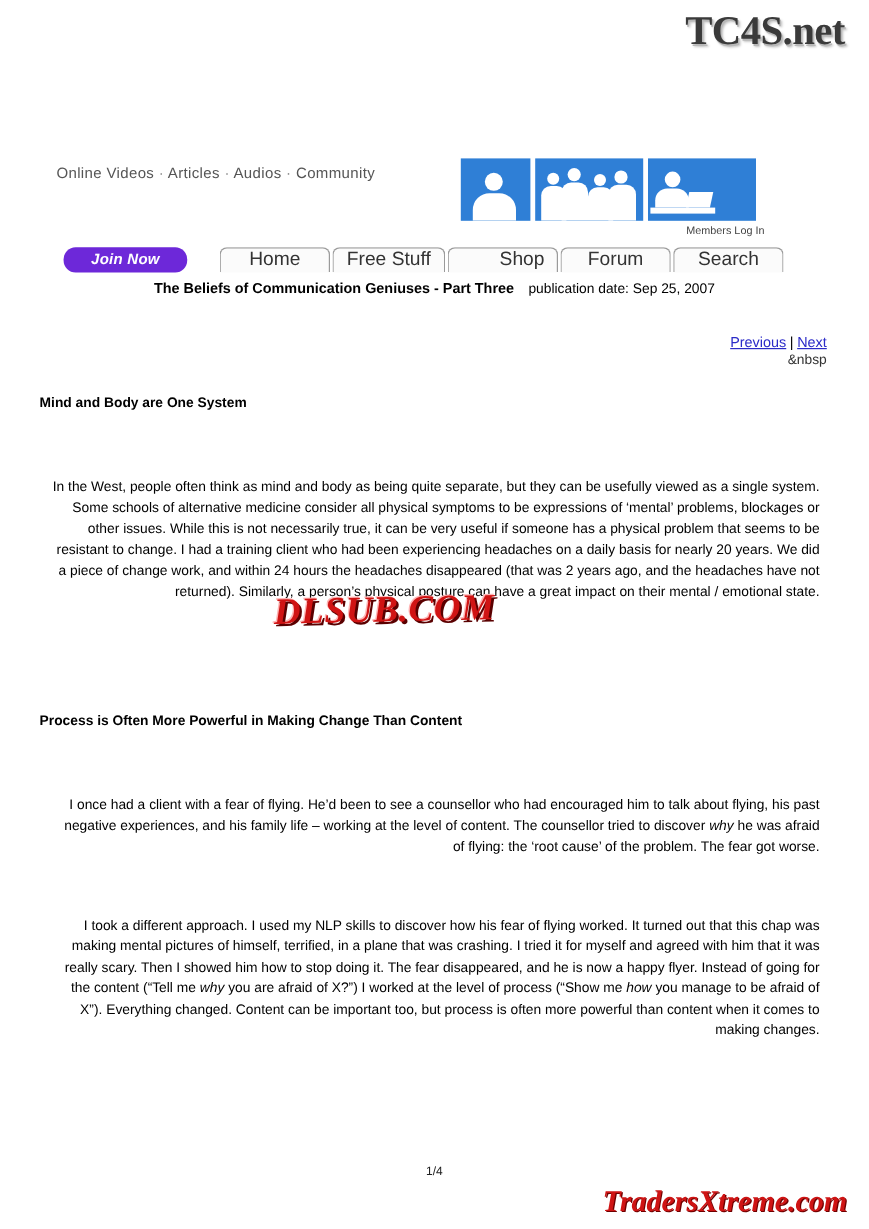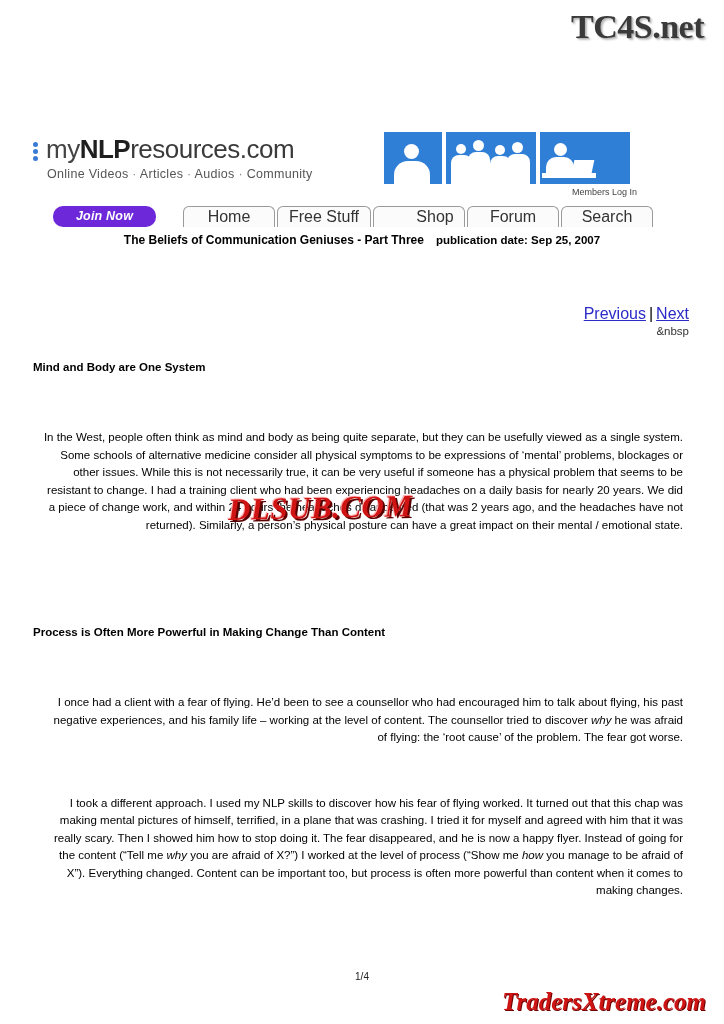--- a/index.html
+++ b/index.html
@@ -176,30 +176,30 @@
     margin-top: 5px;
     text-align: center;
     font-size: 11.5px;
     white-space: nowrap;
   }
   .titleline .doc-title {
     font-weight: bold;
     font-size: 12px;
   }
   .titleline .pubdate {
-    font-weight: bold;
+    font-weight: normal;
     margin-left: 12px;
     margin-top: 44px;
   }
 
   
   .pager {
-    margin-top: 58px;
+    margin-top: 31px;
     text-align: right;
-    font-size: 16px;
+    font-size: 12px;
     padding-right: 2px;
   }
   .pager a {
     color: #2b2bc8;
     text-decoration: underline;
     cursor: pointer;
   }
   .pager .bar { color: #000; margin: 0 3px; }
   .nbsp-line {
     text-align: right;
@@ -268,23 +268,20 @@
 </head>
 <body>
 
 <div class="tc4s">TC4S.net</div>
 
 <div class="page">
 
   <div class="banner">
 
     <div class="logo-block">
-      <div class="logo-line1">
-        <span class="logo-dots"><i></i><i></i><i></i></span><span class="logo-my">my</span><span class="logo-nlp">NLP</span><span class="logo-res">resources</span><span class="logo-com">.com</span>
-      </div>
       <div class="logo-line2">
         <span>Online Videos</span>
         <span class="sep">·</span>
         <span>Articles</span>
         <span class="sep">·</span>
         <span>Audios</span>
         <span class="sep">·</span>
         <span>Community</span>
       </div>
     </div>

